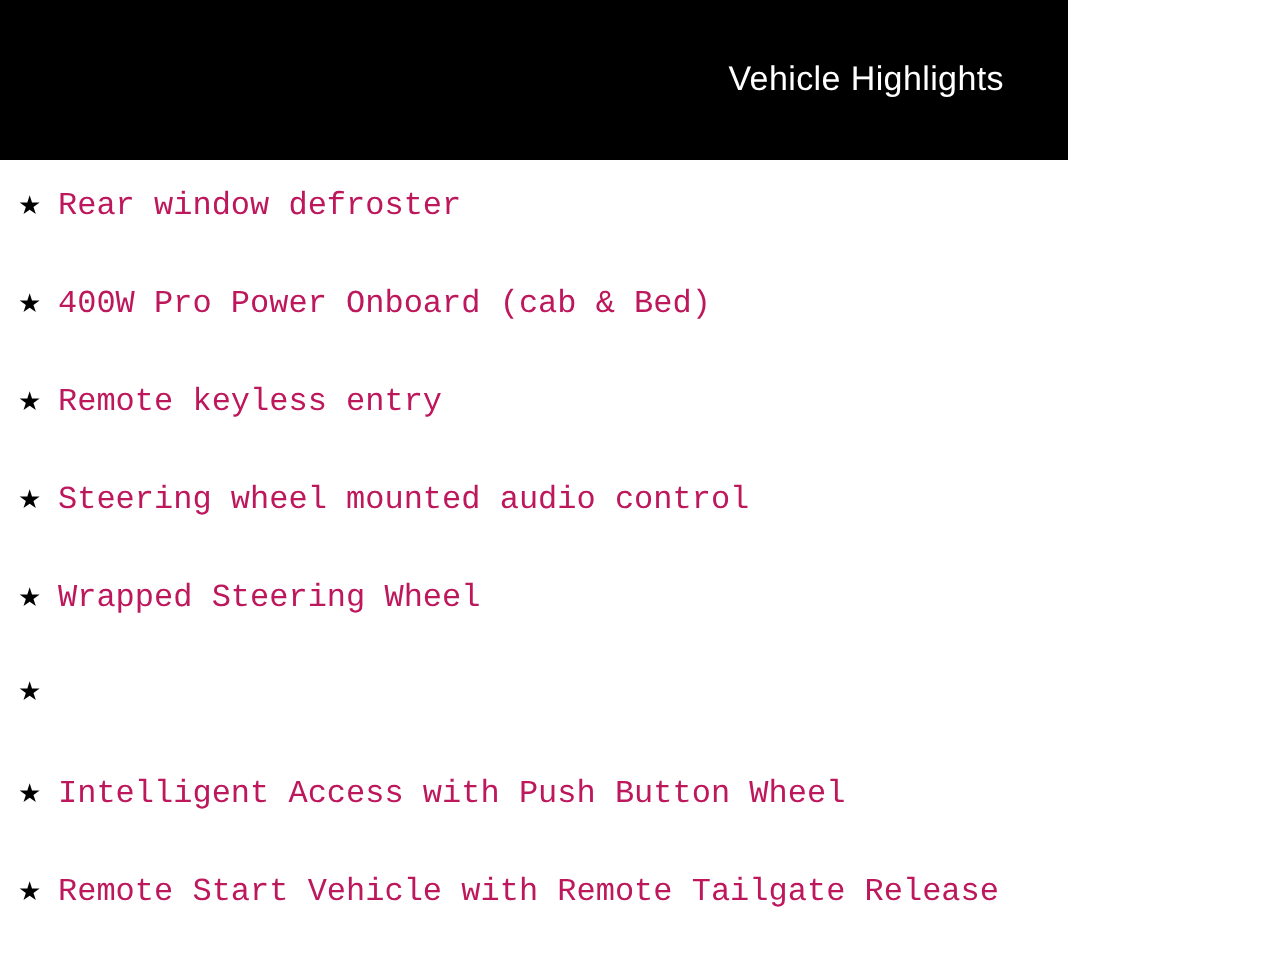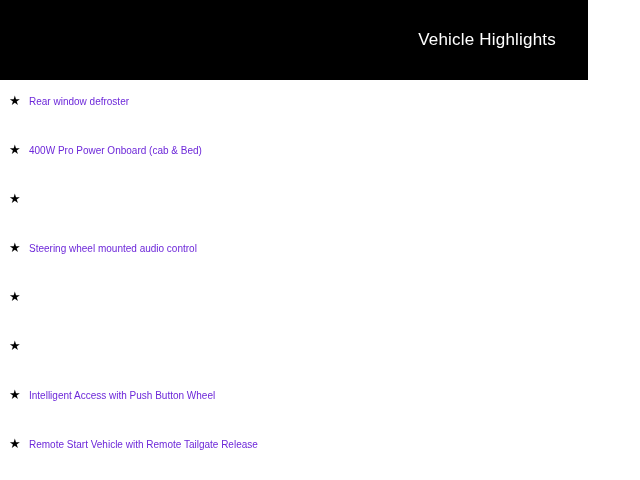--- a/index.html
+++ b/index.html
@@ -14,21 +14,21 @@
     overflow: hidden;
   }
   .page {
     width: 640px;
     height: 480px;
     position: relative;
     background: #ffffff;
     box-sizing: border-box;
   }
   .header-bar {
-    width: 588px;
+    width: 534px;
     height: 80px;
     background: #000000;
     position: relative;
     display: flex;
     align-items: center;
     justify-content: flex-end;
     box-sizing: border-box;
     padding-right: 32px;
   }
   .header-title {
@@ -53,23 +53,23 @@
   }
   .bullet-star {
     width: 20px;
     flex: 0 0 20px;
     color: #000000;
     font-size: 13px;
     line-height: 1;
     text-align: left;
   }
   .highlight-text {
-    color: #6d28d9;
-    font-size: 10px;
-    font-family: Liberation Sans, sans-serif;
+    color: #be185d;
+    font-size: 16px;
+    font-family: Liberation Mono, monospace;
     white-space: nowrap;
   }
 </style>
 </head>
 <body>
 
 <div class="page">
 
   <div class="header-bar">
     <div class="header-title">Vehicle Highlights</div>
@@ -82,29 +82,31 @@
       <span class="highlight-text">Rear window defroster</span>
     </li>
 
     <li class="highlight-row">
       <span class="bullet-star">★</span>
       <span class="highlight-text">400W Pro Power Onboard (cab &amp; Bed)</span>
     </li>
 
     <li class="highlight-row">
       <span class="bullet-star">★</span>
+      <span class="highlight-text">Remote keyless entry</span>
     </li>
 
     <li class="highlight-row">
       <span class="bullet-star">★</span>
       <span class="highlight-text">Steering wheel mounted audio control</span>
     </li>
 
     <li class="highlight-row">
       <span class="bullet-star">★</span>
+      <span class="highlight-text">Wrapped Steering Wheel</span>
     </li>
 
     <li class="highlight-row">
       <span class="bullet-star">★</span>
     </li>
 
     <li class="highlight-row">
       <span class="bullet-star">★</span>
       <span class="highlight-text">Intelligent Access with Push Button Wheel</span>
     </li>

